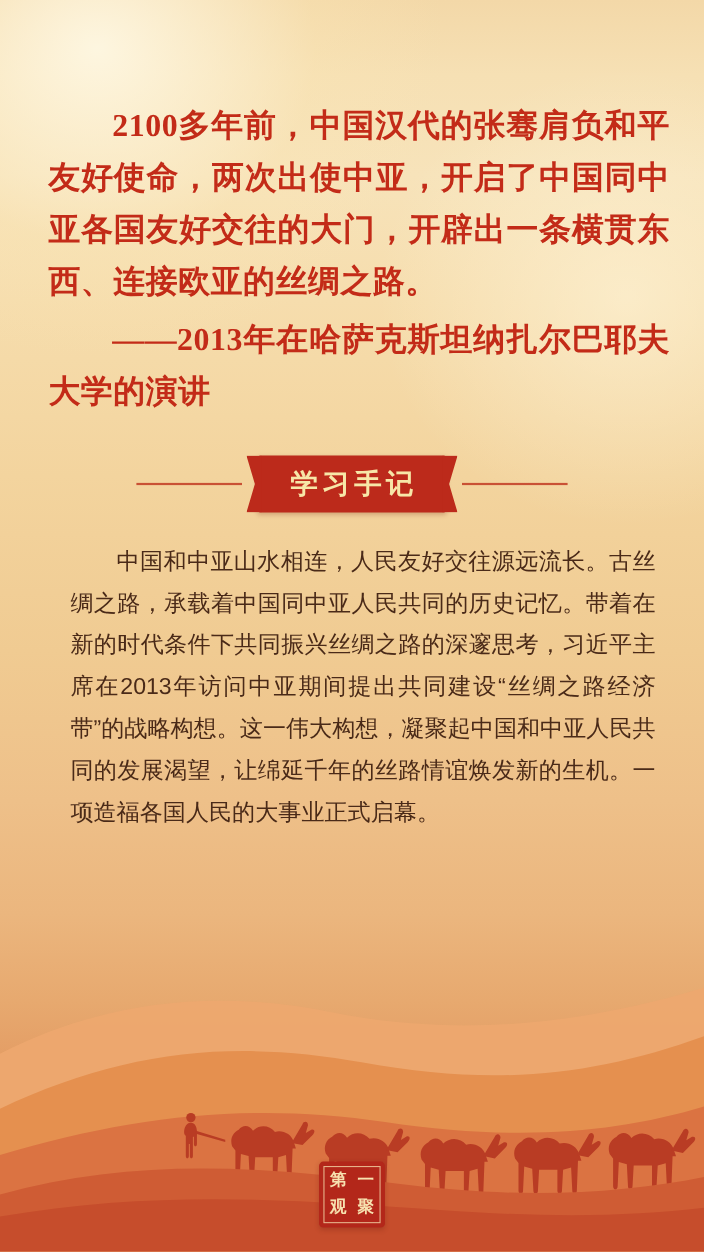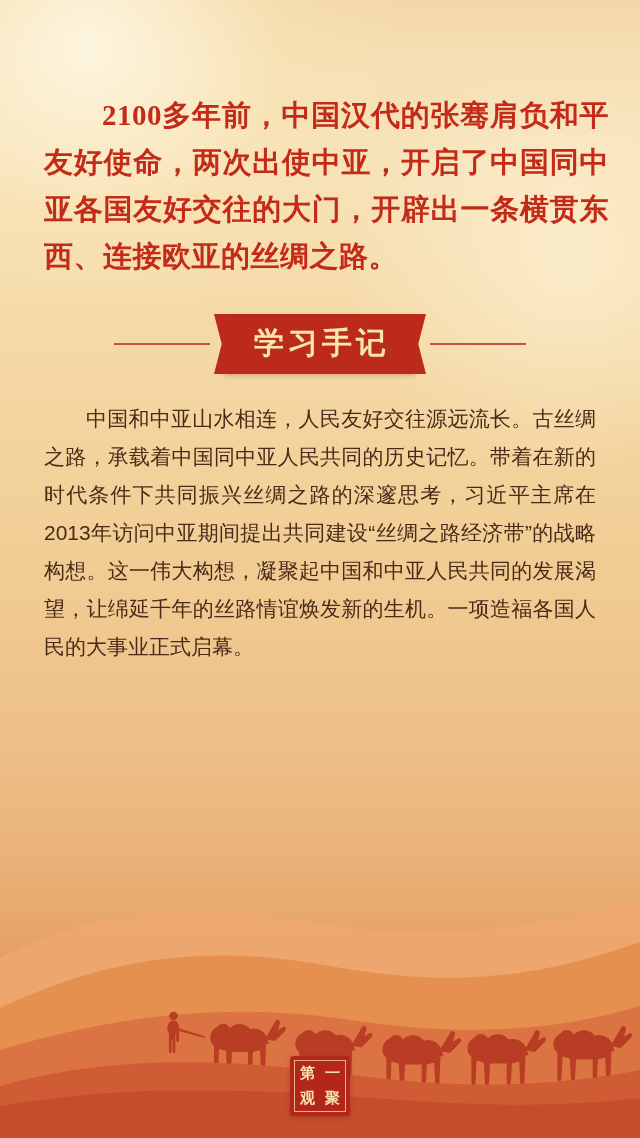--- a/index.html
+++ b/index.html
@@ -99,21 +99,21 @@
     background: #c13a22;
     opacity: .85;
   }
   .ribbon {
     position: relative;
     margin: 0 14px;
     background: #bc2a1b;
     color: #f7e7a8;
     font-family: "Liberation Serif", "DejaVu Serif", serif;
     font-weight: bold;
-    font-size: 30px;
+    font-size: 25px;
     letter-spacing: 4px;
     padding: 9px 26px 10px 30px;
     border-radius: 3px;
     box-shadow: 0 2px 4px rgba(120,40,20,0.25);
   }
   .ribbon:before, .ribbon:after {
     content: "";
     position: absolute;
     top: 0;
     width: 14px;
@@ -126,21 +126,21 @@
   }
   .ribbon:after {
     right: -10px;
     clip-path: polygon(0 0, 100% 0, 45% 50%, 100% 100%, 0 100%);
   }
 
   
   .body-text {
     position: relative;
     z-index: 4;
-    padding: 26px 44px 0 44px;
+    padding: 26px 44px 0 64px;
   }
   .body-text p {
     margin: 0;
     font-family: "Liberation Sans", sans-serif;
     font-size: 21px;
     line-height: 38px;
     color: #4a2a18;
     text-indent: 42px;
     text-align: justify;
   }
@@ -194,20 +194,21 @@
 </head>
 <body>
 
 <div class="poster">
 
   <div class="glow"></div>
   <div class="glow2"></div>
 
   <div class="quote">
     <p class="p1">2100多年前，中国汉代的张骞肩负和平友好使命，两次出使中亚，开启了中国同中亚各国友好交往的大门，开辟出一条横贯东西、连接欧亚的丝绸之路。</p>
+    <p class="source">——2013年在哈萨克斯坦纳扎尔巴耶夫大学的演讲</p>
   </div>
 
   <div class="section-title-wrap">
     <div class="rule"></div>
     <div class="ribbon">学习手记</div>
     <div class="rule"></div>
   </div>
 
   <div class="body-text">
     <p>中国和中亚山水相连，人民友好交往源远流长。古丝绸之路，承载着中国同中亚人民共同的历史记忆。带着在新的时代条件下共同振兴丝绸之路的深邃思考，习近平主席在2013年访问中亚期间提出共同建设“丝绸之路经济带”的战略构想。这一伟大构想，凝聚起中国和中亚人民共同的发展渴望，让绵延千年的丝路情谊焕发新的生机。一项造福各国人民的大事业正式启幕。</p>

